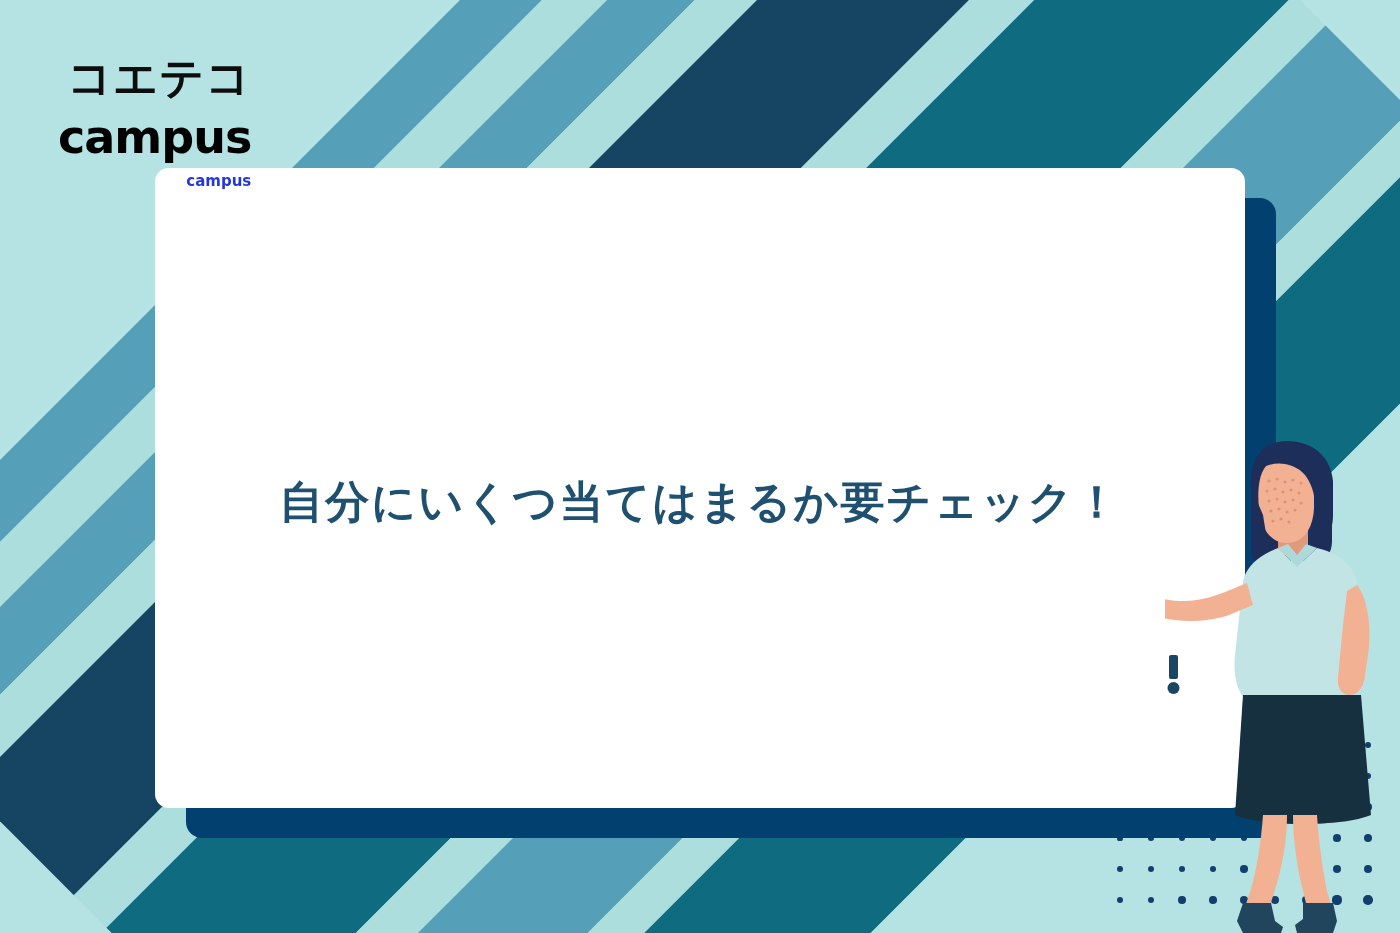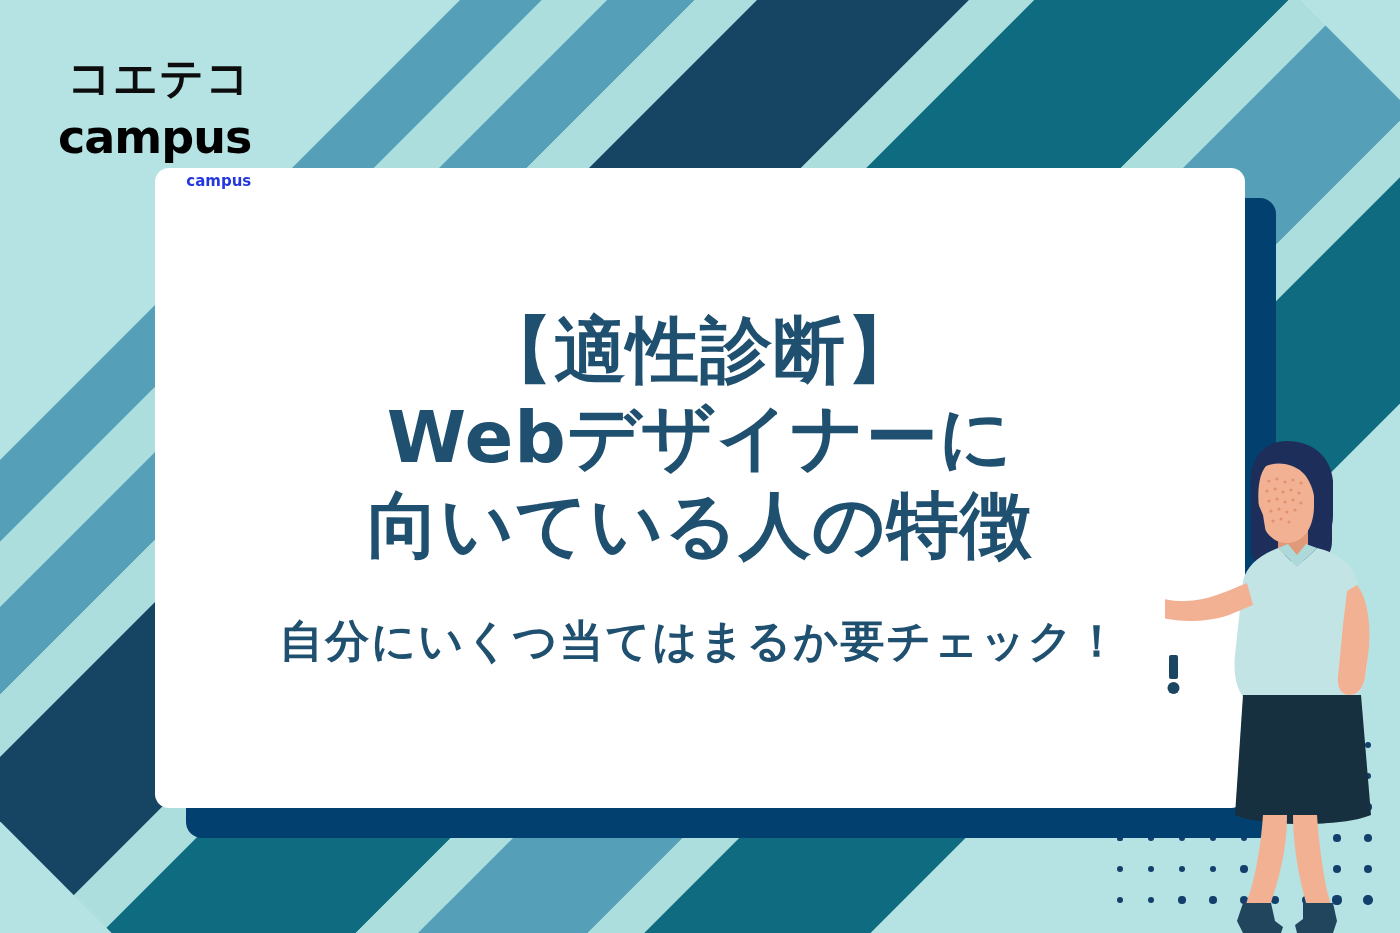--- a/index.html
+++ b/index.html
@@ -140,21 +140,21 @@
   .title-line { display: block; white-space: nowrap; }
   .subtitle {
     text-align: center;
     color: #1f5070;
     font-weight: 700;
     font-size: 44px;
     line-height: 1.3;
     letter-spacing: 2px;
     margin: 36px 0 0 0;
     white-space: nowrap;
-    font-family: Liberation Sans, sans-serif;
+    font-family: Liberation Mono, monospace;
   }
 
   
   .person {
     position: absolute;
     left: 1165px;
     top: 415px;
     width: 235px;
     height: 518px;
     z-index: 20;
@@ -256,25 +256,20 @@
 
   <div class="logo">
     <span class="logo-koeteko">コエテコ</span>
     <span class="logo-campus">campus</span>
     <span class="logo-gmo">campus</span>
   </div>
 
   <div class="card-shadow"></div>
 
   <div class="card">
-    <h1 class="title">
-      <span class="title-line">【適性診断】</span>
-      <span class="title-line">Webデザイナーに</span>
-      <span class="title-line">向いている人の特徴</span>
-    </h1>
     <p class="subtitle">自分にいくつ当てはまるか要チェック！</p>
   </div>
 
   <svg class="person" viewBox="0 0 235 518" xmlns="http://www.w3.org/2000/svg">
 
     <path d="M122 28 C100 28 86 45 86 70 L86 128 C86 140 92 146 101 146
              L150 146 C161 146 167 138 167 126 L167 70 C167 44 150 28 122 28 Z" fill="#1e2e5a"></path>
 
     <path d="M113 110 L143 110 L143 140 L113 140 Z" fill="#e09a79"></path>
 

